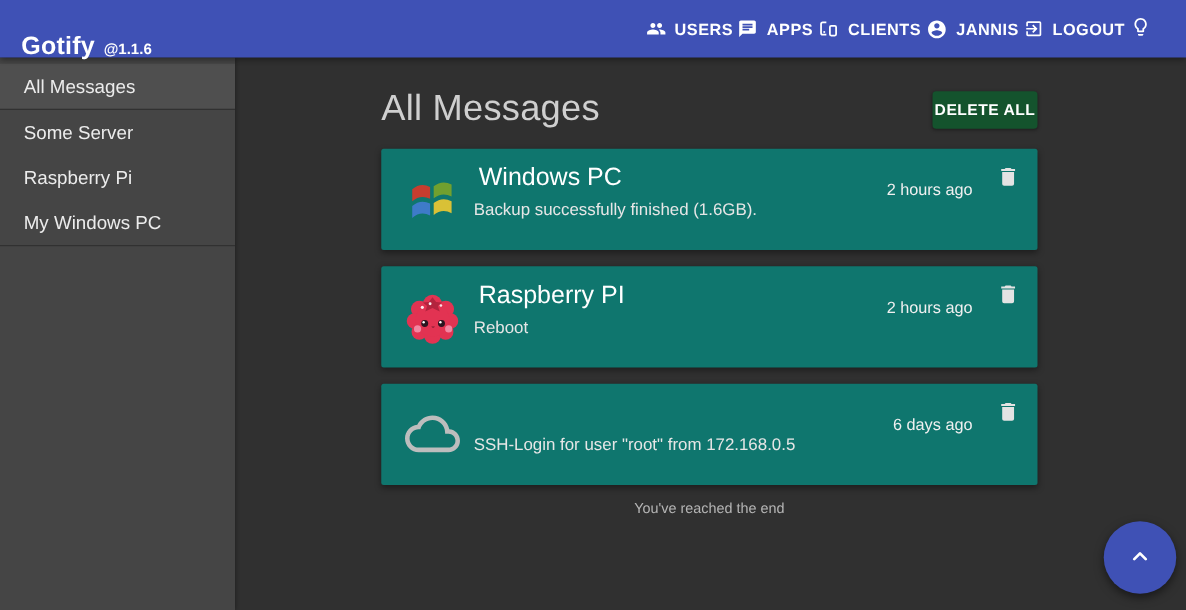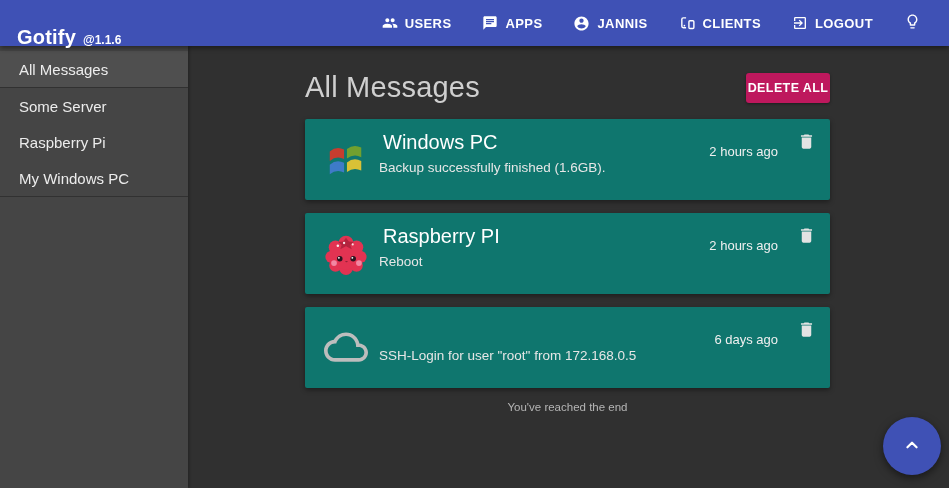--- a/index.html
+++ b/index.html
@@ -15,21 +15,21 @@
   .topbar {
     position:absolute; top:0; left:0; right:0; height:46px;
     background:#3f51b5;
     display:flex; align-items:center;
     box-shadow:0 2px 5px rgba(0,0,0,0.45);
     z-index:20;
   }
   .brand { display:flex; align-items:baseline; padding-left:17px;margin-top:28px; }
   .brand-name { font-size:20px; font-weight:bold; color:#fff; letter-spacing:0.2px; }
   .brand-version { font-size:12px; font-weight:bold; color:#fff; margin-left:7px; }
-  .topnav { margin-left:auto; display:flex; align-items:center; gap:27px; padding-right:26px; }
+  .topnav { margin-left:auto; display:flex; align-items:center; padding-right:26px; }
   .nav-item {
     display:flex; align-items:center; gap:7px;
     font-size:13px; font-weight:bold; letter-spacing:0.4px;
     color:#fff; cursor:pointer; background:none; border:none;
     font-family:inherit; padding:6px 2px;
   }
   .nav-item svg { display:block; }
   .icon-btn { background:none; border:none; cursor:pointer; padding:5px 2px; display:flex; }
 
   
@@ -48,21 +48,21 @@
   .side-item.selected { background:rgba(255,255,255,0.055); }
   .side-divider { height:1px; background:rgba(0,0,0,0.28); border:none; }
 
   
   .main { position:absolute; top:46px; left:188px; right:0; bottom:0; }
   .content { width:525px; margin-left:117px; padding-top:25px; }
 
   .head-row { display:flex; align-items:center; justify-content:space-between; margin-bottom:15px; }
   .page-title { font-size:29px; font-weight:400; color:#cfcfcf; letter-spacing:0.2px; }
   .delete-all {
-    background:#be185d; color:#fff; border:none; cursor:pointer;
+    background:#14532d; color:#fff; border:none; cursor:pointer;
     font-family:inherit; font-size:12.5px; font-weight:bold; letter-spacing:0.4px;
     width:84px; height:30px; border-radius:3px;
     box-shadow:0 1px 3px rgba(0,0,0,0.4);
   }
 
   .card {
     position:relative; height:81px; margin-bottom:13px;
     background:#0f766e; border-radius:2px;
     box-shadow:0 2px 5px rgba(0,0,0,0.4);
   }
@@ -102,35 +102,35 @@
     <button class="nav-item">
       <span>
         <svg width="16" height="16" viewBox="0 0 24 24" fill="#fff">
             <path d="M20 2H4c-1.1 0-1.99.9-1.99 2L2 22l4-4h14c1.1 0 2-.9 2-2V4c0-1.1-.9-2-2-2zM6 9h12v2H6V9zm8 5H6v-2h8v2zm4-6H6V6h12v2z"></path>
           </svg>
       </span>
       <span>APPS</span>
     </button>
     <button class="nav-item">
       <span>
-        <svg width="17" height="17" viewBox="0 0 24 24" fill="#fff">
-            <path d="M12 2C6.48 2 2 6.48 2 12s4.48 10 10 10 10-4.48 10-10S17.52 2 12 2zm0 3c1.66 0 3 1.34 3 3s-1.34 3-3 3-3-1.34-3-3 1.34-3 3-3zm0 14.2c-2.5 0-4.71-1.28-6-3.22.03-1.99 4-3.08 6-3.08 1.99 0 5.97 1.09 6 3.08-1.29 1.94-3.5 3.22-6 3.22z"></path>
-          </svg>
-      </span>
-      <span>JANNIS</span>
-    </button>
-    <button class="nav-item">
-      <span>
         <svg width="17" height="17" viewBox="0 0 24 24" fill="none" stroke="#fff" stroke-width="2">
           <path d="M10 4H6Q4 4 4 6v10q0 2 2 2h4"></path>
           <rect x="14" y="8" width="7" height="11" rx="1.4"></rect>
           <circle cx="7.6" cy="15" r="1.2" fill="#fff" stroke="none"></circle>
         </svg>
       </span>
       <span>CLIENTS</span>
+    </button>
+    <button class="nav-item">
+      <span>
+        <svg width="17" height="17" viewBox="0 0 24 24" fill="#fff">
+            <path d="M12 2C6.48 2 2 6.48 2 12s4.48 10 10 10 10-4.48 10-10S17.52 2 12 2zm0 3c1.66 0 3 1.34 3 3s-1.34 3-3 3-3-1.34-3-3 1.34-3 3-3zm0 14.2c-2.5 0-4.71-1.28-6-3.22.03-1.99 4-3.08 6-3.08 1.99 0 5.97 1.09 6 3.08-1.29 1.94-3.5 3.22-6 3.22z"></path>
+          </svg>
+      </span>
+      <span>JANNIS</span>
     </button>
     <button class="nav-item">
       <span>
         <svg width="16" height="16" viewBox="0 0 24 24" fill="#fff">
             <path d="M10.09 15.59L11.5 17l5-5-5-5-1.41 1.41L12.67 11H3v2h9.67l-2.58 2.59zM19 3H5c-1.11 0-2 .9-2 2v4h2V5h14v14H5v-4H3v4c0 1.1.89 2 2 2h14c1.1 0 2-.9 2-2V5c0-1.1-.9-2-2-2z"></path>
           </svg>
       </span>
       <span>LOGOUT</span>
     </button>
     <button class="icon-btn">

